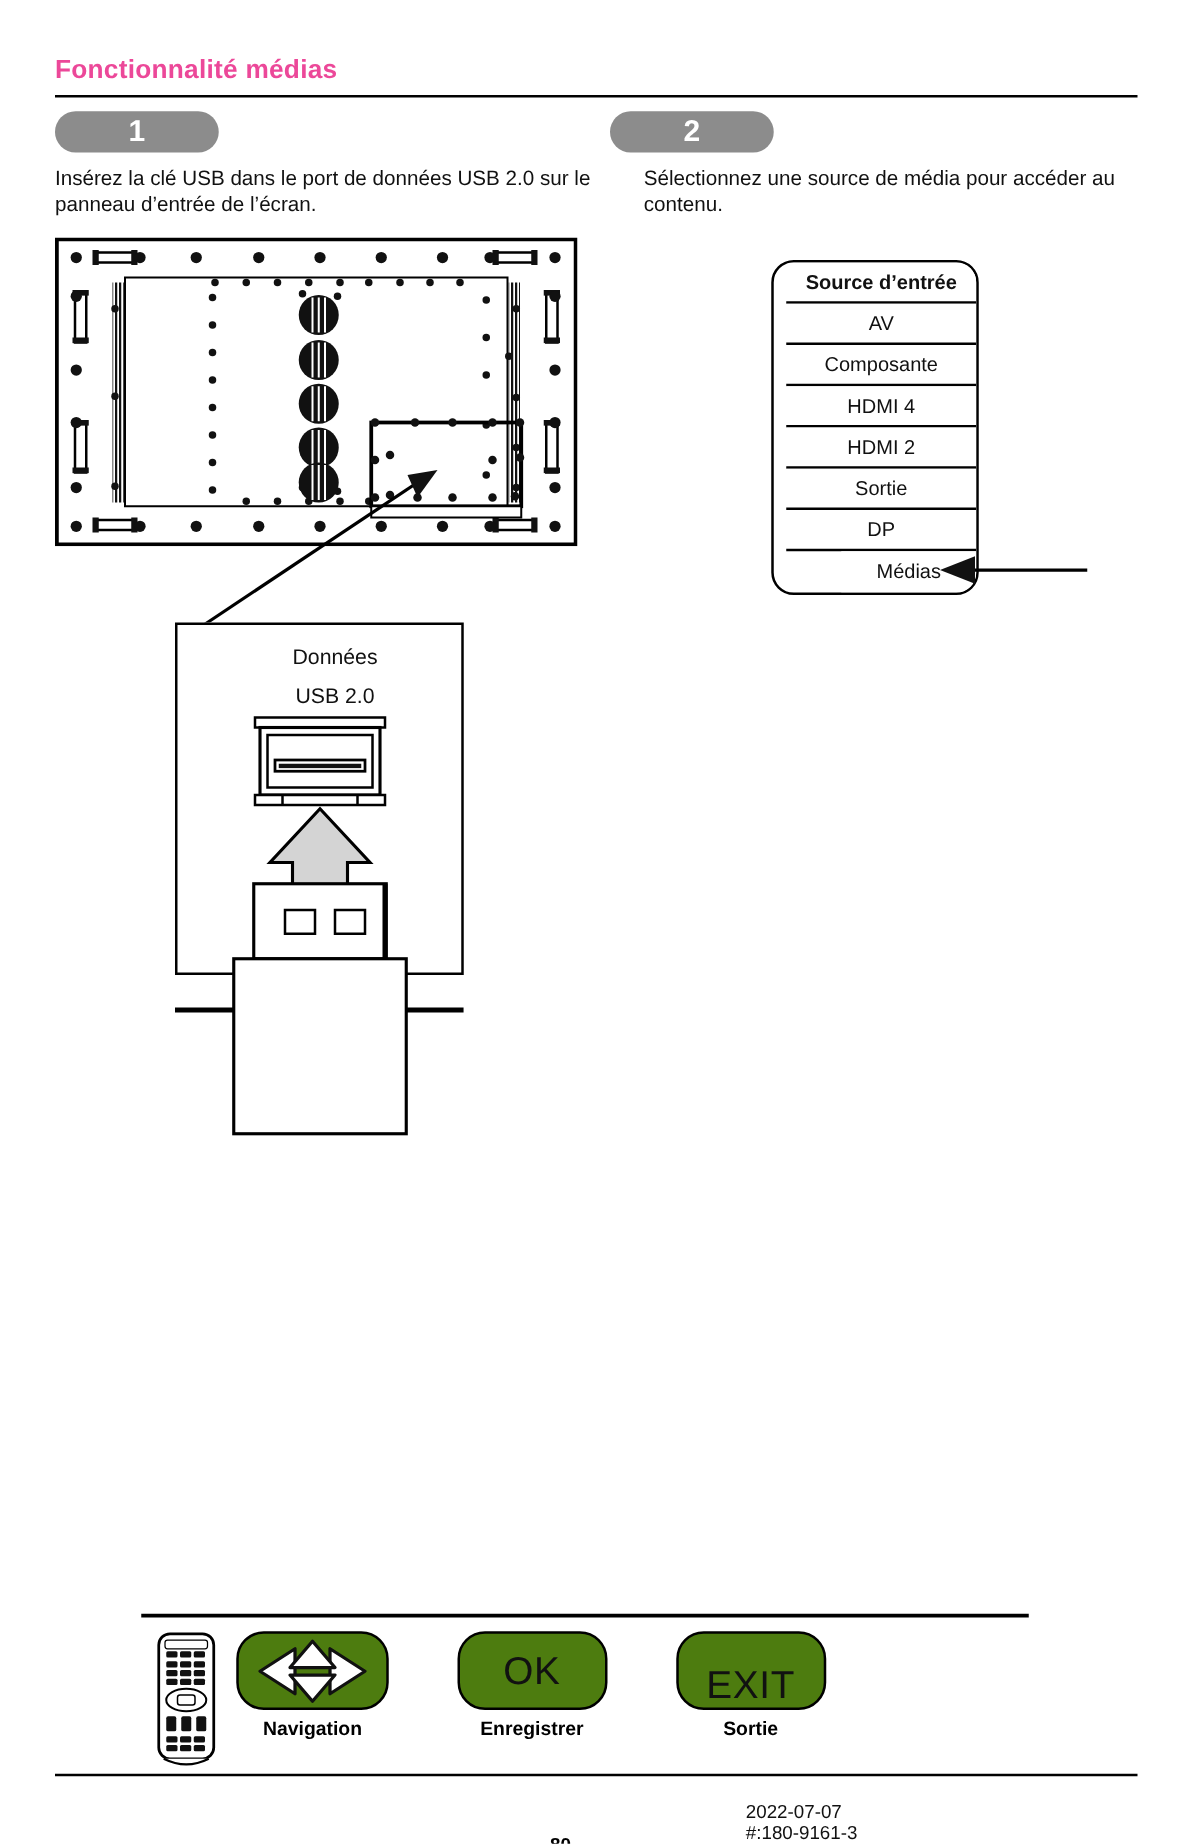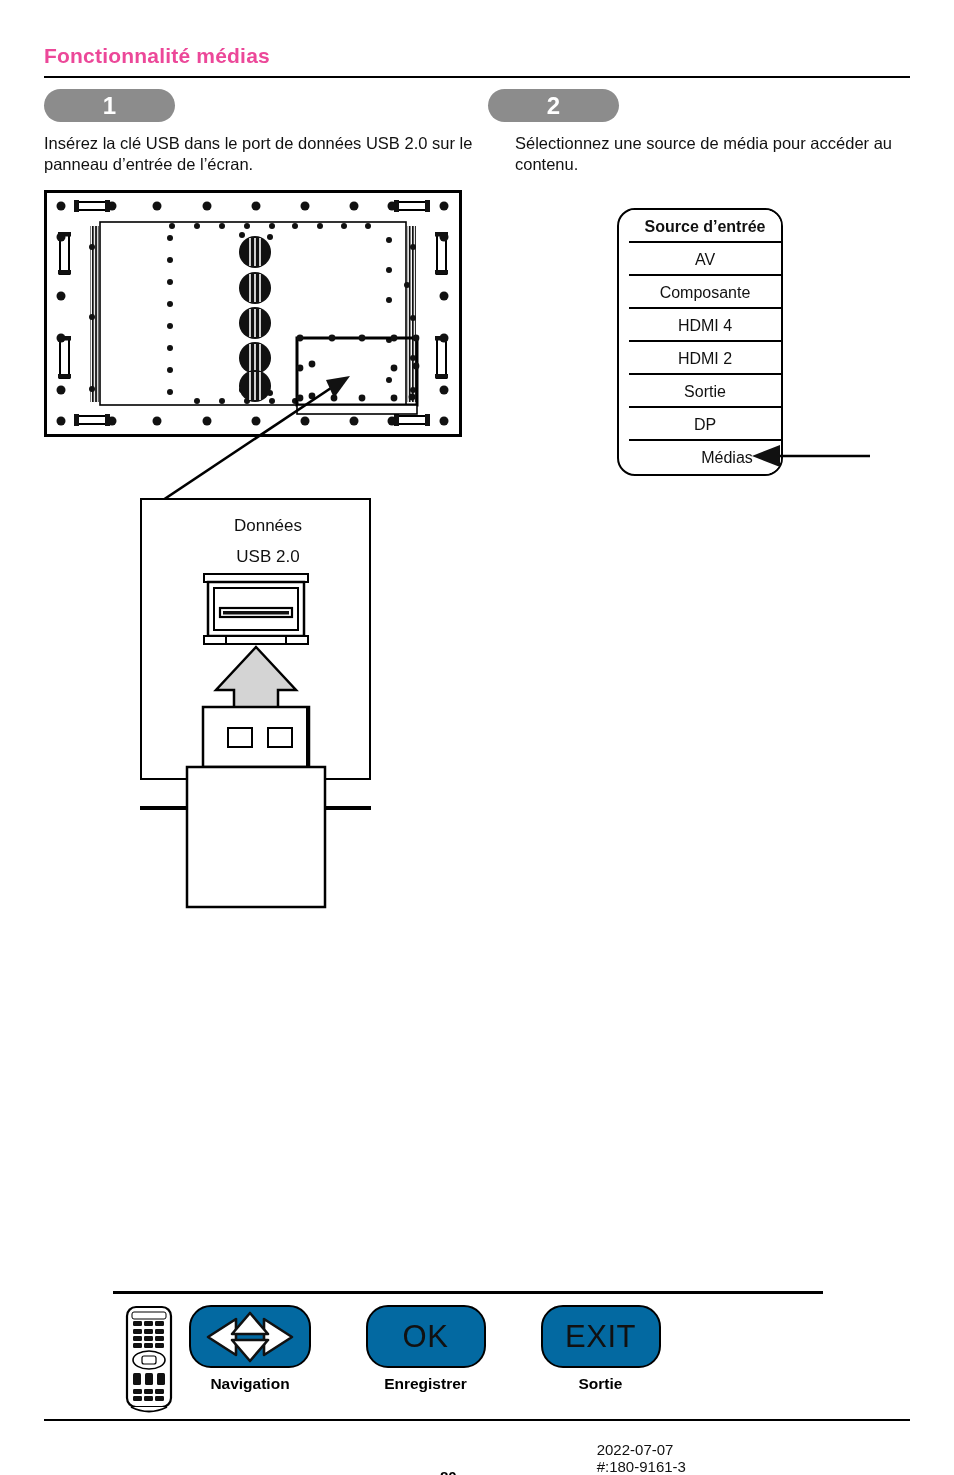--- a/index.html
+++ b/index.html
@@ -169,21 +169,21 @@
     width: 710px;
     height: 112px;
   }
   .f-item {
     position: absolute;
     text-align: center;
   }
   .f-key {
     border: 2.5px solid #000;
     border-radius: 22px;
-    background: #0369a1;
+    background: #4d7c0f;
     display: flex;
     align-items: center;
     justify-content: center;
     box-sizing: border-box;
     height: 63px;
   }
   .f-key span {
     font-size: 31px;
     color: #111;
     letter-spacing: 0.5px;
@@ -196,21 +196,21 @@
   }
 
   #item-remote { left: 0px; top: 0px; width: 72px; }
   #item-nav    { left: 72px;  top: 0px; width: 130px; }
   #item-ok     { left: 245px; top: 0px; width: 135px; }
   #item-exit   { left: 420px; top: 0px; width: 135px; }
   #item-menu   { left: 595px; top: 0px; width: 135px; }
 
   #item-nav .f-key  { width: 122px; margin: 0 auto; }
   #item-ok .f-key   { width: 120px; margin: 0 auto; }
-  #item-exit .f-key { width: 120px; margin: 0 auto; }
+  #item-exit .f-key { width: 120px; margin: 0 auto; align-items: flex-end; }
   #item-menu .f-key { width: 120px; margin: 0 auto; }
 
   
   .bottom-rule {
     position: absolute;
     left: 44px;
     top: 1419px;
     width: 866px;
     height: 1.5px;
     background: #000;

